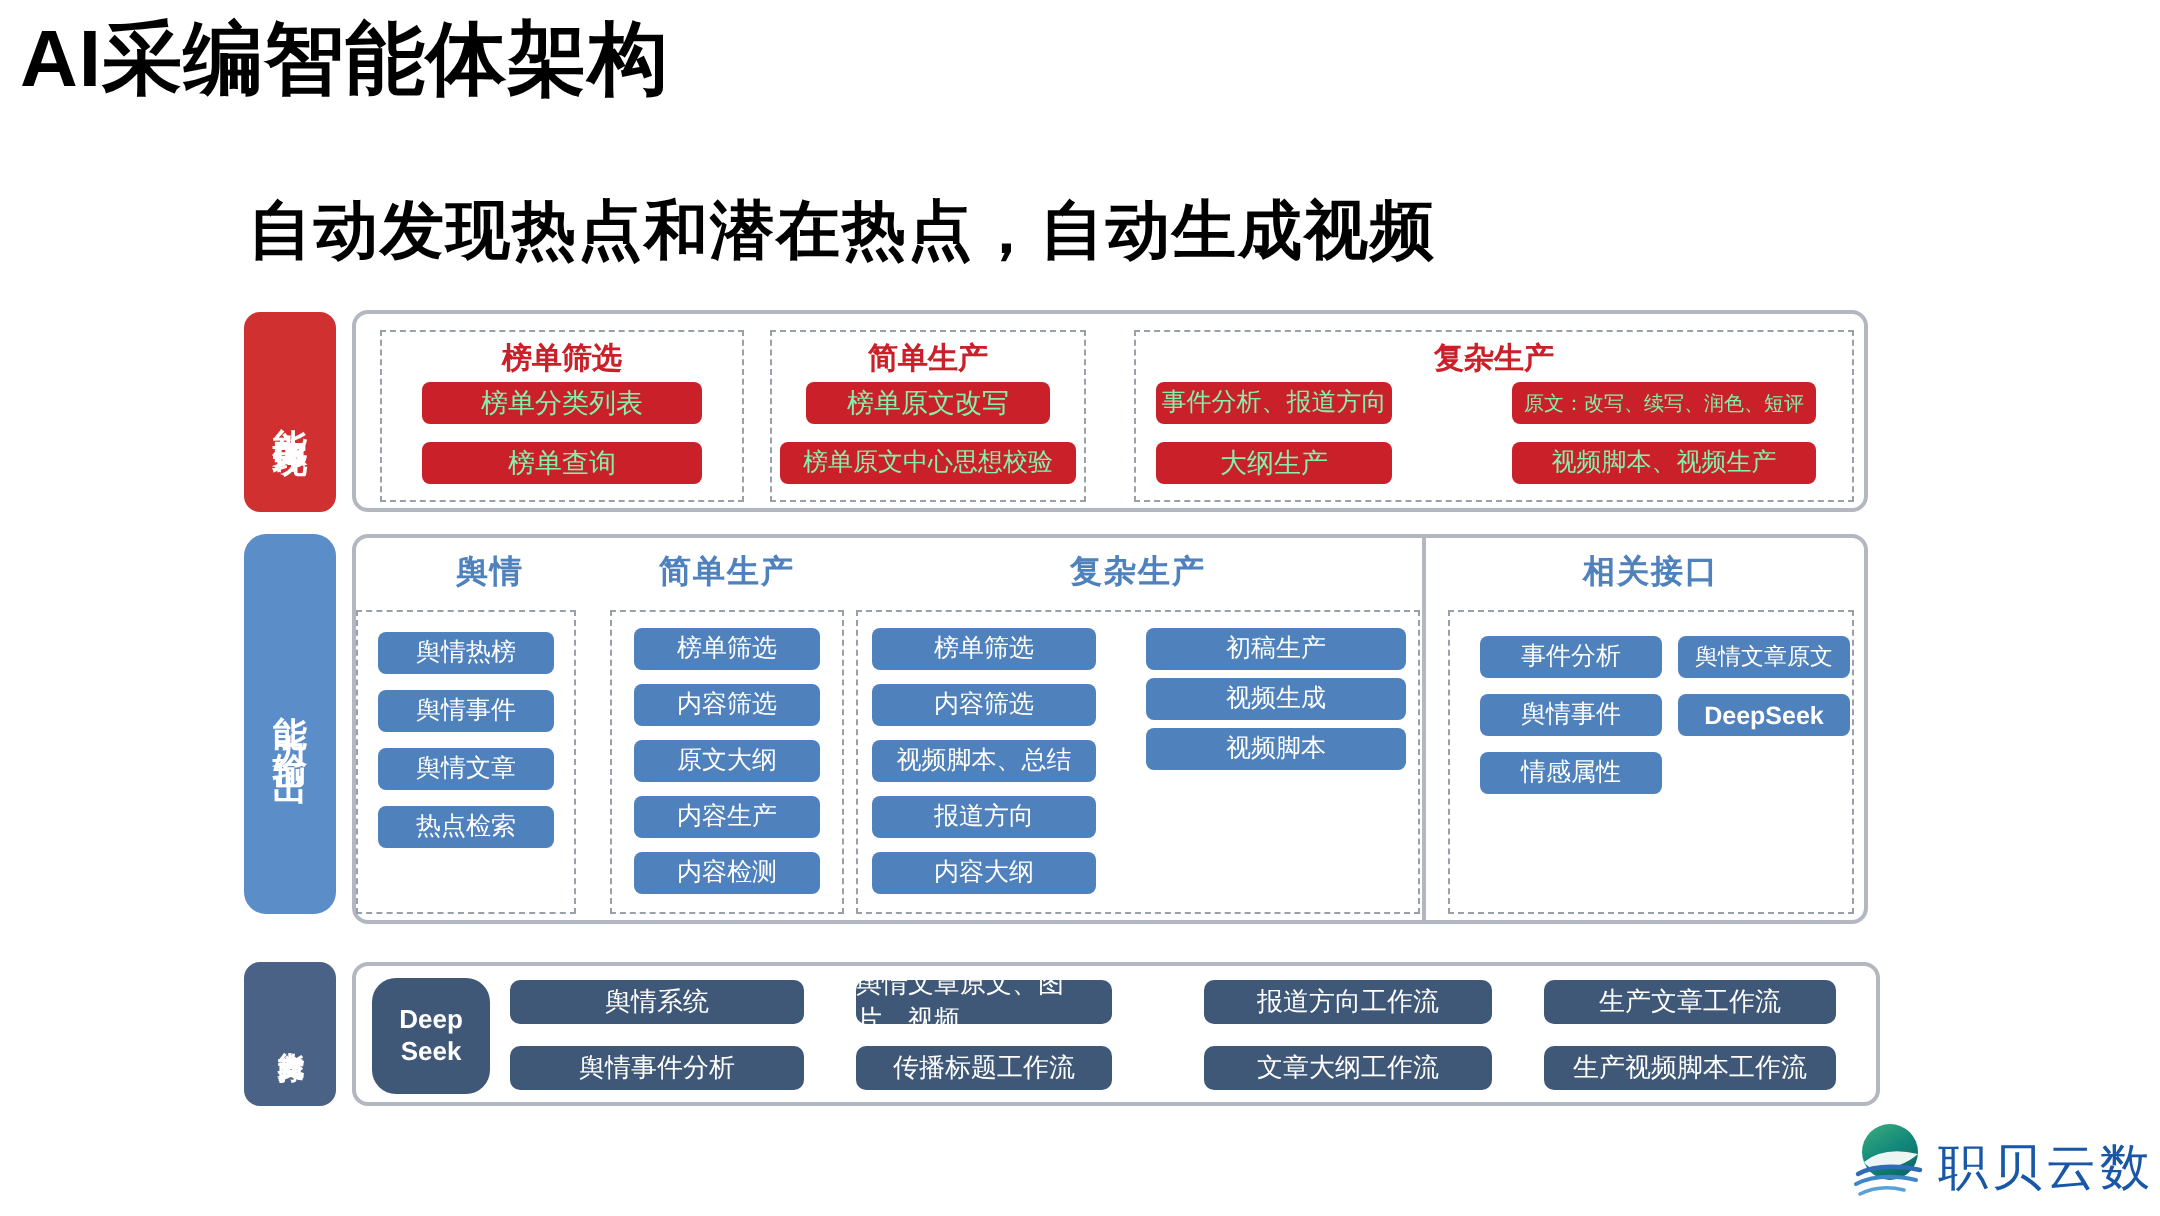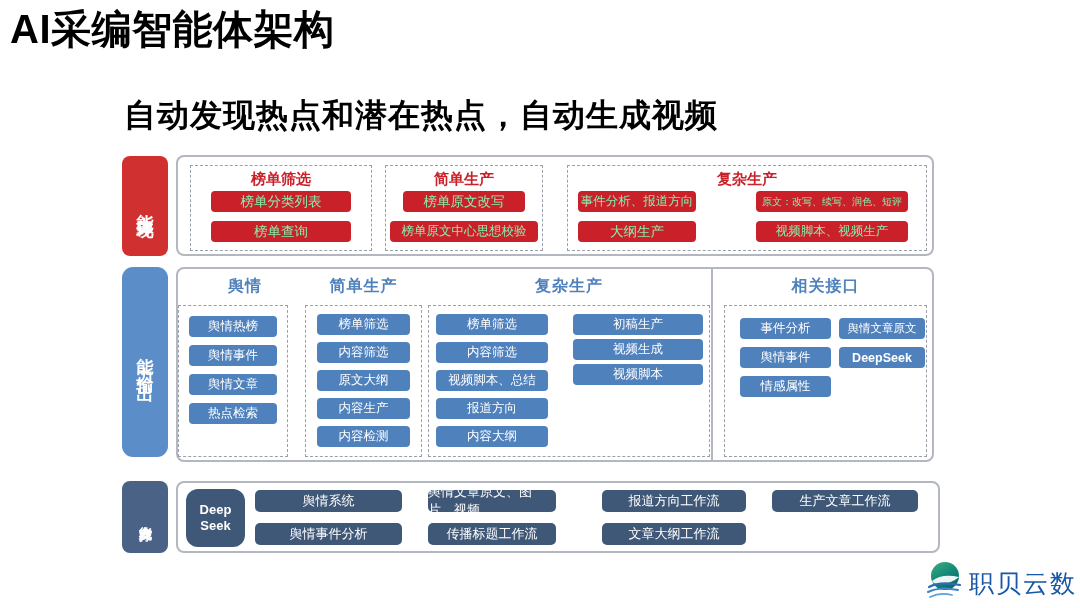--- a/index.html
+++ b/index.html
@@ -177,20 +177,21 @@
 
 <div class="panel" id="panel-support">
   <div id="deepseek-big">Deep Seek</div>
   <div class="navy-btn s1 sc1">舆情系统</div>
   <div class="navy-btn s2 sc1">舆情事件分析</div>
   <div class="navy-btn s1 sc2 f11">舆情文章原文、图片、视频</div>
   <div class="navy-btn s2 sc2">传播标题工作流</div>
   <div class="navy-btn s1 sc3">报道方向工作流</div>
   <div class="navy-btn s2 sc3">文章大纲工作流</div>
   <div class="navy-btn s1 sc4">生产文章工作流</div>
+  <div class="navy-btn s2 sc4">生产视频脚本工作流</div>
 </div>
 
 <div class="logo">
   <span>
     <svg width="40" height="42" viewBox="0 0 40 42">
       <defs>
         <linearGradient id="lg" x1="0" y1="0" x2="0.6" y2="1">
           <stop offset="0" stop-color="#3fae7c"></stop>
           <stop offset="0.55" stop-color="#13897a"></stop>
           <stop offset="1" stop-color="#0b6b66"></stop>

